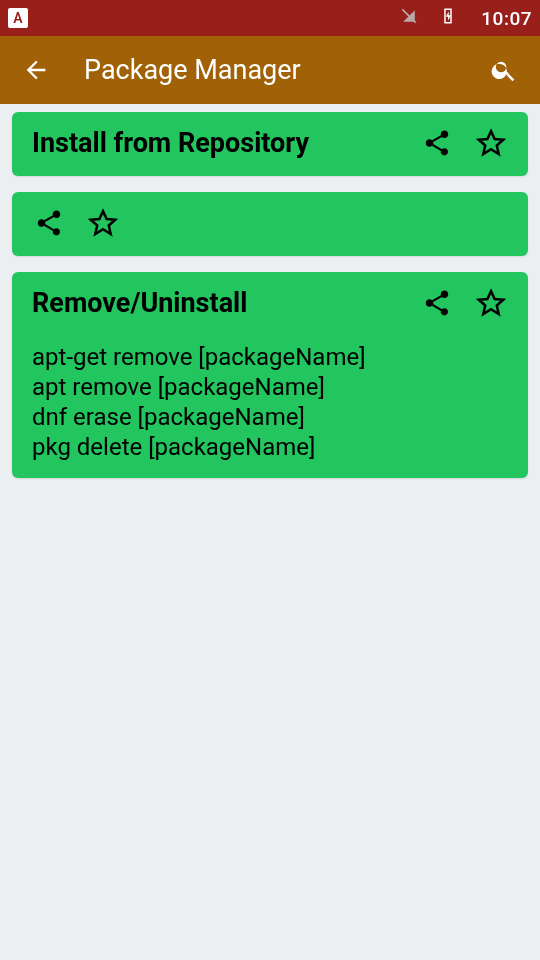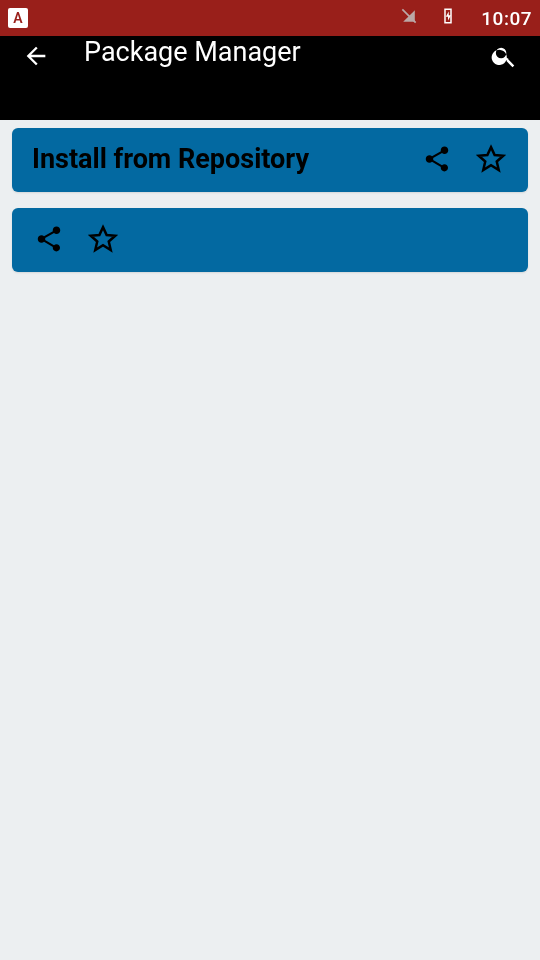--- a/index.html
+++ b/index.html
@@ -22,43 +22,44 @@
     background: #fff;
     color: #991f1a;
     font-size: 14px;
     font-weight: 600;
     display: flex; align-items: center; justify-content: center;
     border-radius: 2px;
   }
   .status-time { font-size: 19px; font-weight: 500; letter-spacing: 0.5px; margin-left: 4px; }
 
   .app-bar {
-    height: 84px;
-    background: #000000;
+    height: 68px;
+    background: #a16207;
     display: flex;
+    align-items: center;
     padding: 0 16px;
     gap: 28px;
   }
   .app-bar-title {
     color: #fff;
     font-size: 27px;
     font-weight: 400;
     flex: 1;
   }
   .icon-btn { display: flex; align-items: center; justify-content: center; width: 40px; height: 40px; cursor: pointer; }
   .icon-btn svg { width: 28px; height: 28px; }
 
   .content {
     padding: 4px 12px 0 12px;
     height: calc(960px - 36px - 84px);
     overflow: hidden;
   }
 
   .card {
-    background: #0369a1;
+    background: #22c55e;
     border-radius: 6px;
     margin-top: 16px;
     padding: 14px 20px 16px 20px;
     box-shadow: 0 1px 2px rgba(0,0,0,0.1);
   }
   .card:first-child { margin-top: 4px; }
 
   .card-header {
     display: flex;
     align-items: center;
@@ -155,14 +156,35 @@
         </div>
         <div class="act">
           <svg viewBox="0 0 24 24" fill="none" stroke="#000" stroke-width="2">
               <path d="M12 2.5l2.9 6.3 6.9.6-5.2 4.6 1.6 6.8L12 17l-6.2 3.8 1.6-6.8L2.2 9.4l6.9-.6z"></path>
             </svg>
         </div>
       </div>
     </div>
   </div>
 
+  <div class="card">
+    <div class="card-header">
+      <div class="card-title">Remove/Uninstall</div>
+      <div class="card-actions">
+        <div class="act">
+          <svg viewBox="0 0 24 24" fill="#000">
+              <path d="M18 16.1c-.8 0-1.5.3-2 .8l-7.1-4.1c.1-.3.1-.5.1-.8s0-.5-.1-.8L16 7.1c.5.5 1.2.8 2 .8 1.7 0 3-1.3 3-3s-1.3-3-3-3-3 1.3-3 3c0 .3 0 .5.1.8L8 9.8c-.5-.5-1.2-.8-2-.8-1.7 0-3 1.3-3 3s1.3 3 3 3c.8 0 1.5-.3 2-.8l7.1 4.1c-.1.2-.1.5-.1.7 0 1.6 1.3 2.9 2.9 2.9s2.9-1.3 2.9-2.9-1.2-2.9-2.8-2.9z"></path>
+            </svg>
+        </div>
+        <div class="act">
+          <svg viewBox="0 0 24 24" fill="none" stroke="#000" stroke-width="2">
+              <path d="M12 2.5l2.9 6.3 6.9.6-5.2 4.6 1.6 6.8L12 17l-6.2 3.8 1.6-6.8L2.2 9.4l6.9-.6z"></path>
+            </svg>
+        </div>
+      </div>
+    </div>
+    <div class="card-body">apt-get remove [packageName]
+apt remove [packageName]
+dnf erase [packageName]
+pkg delete [packageName]</div>
+  </div>
 
 </div>
 
 </body></html>

